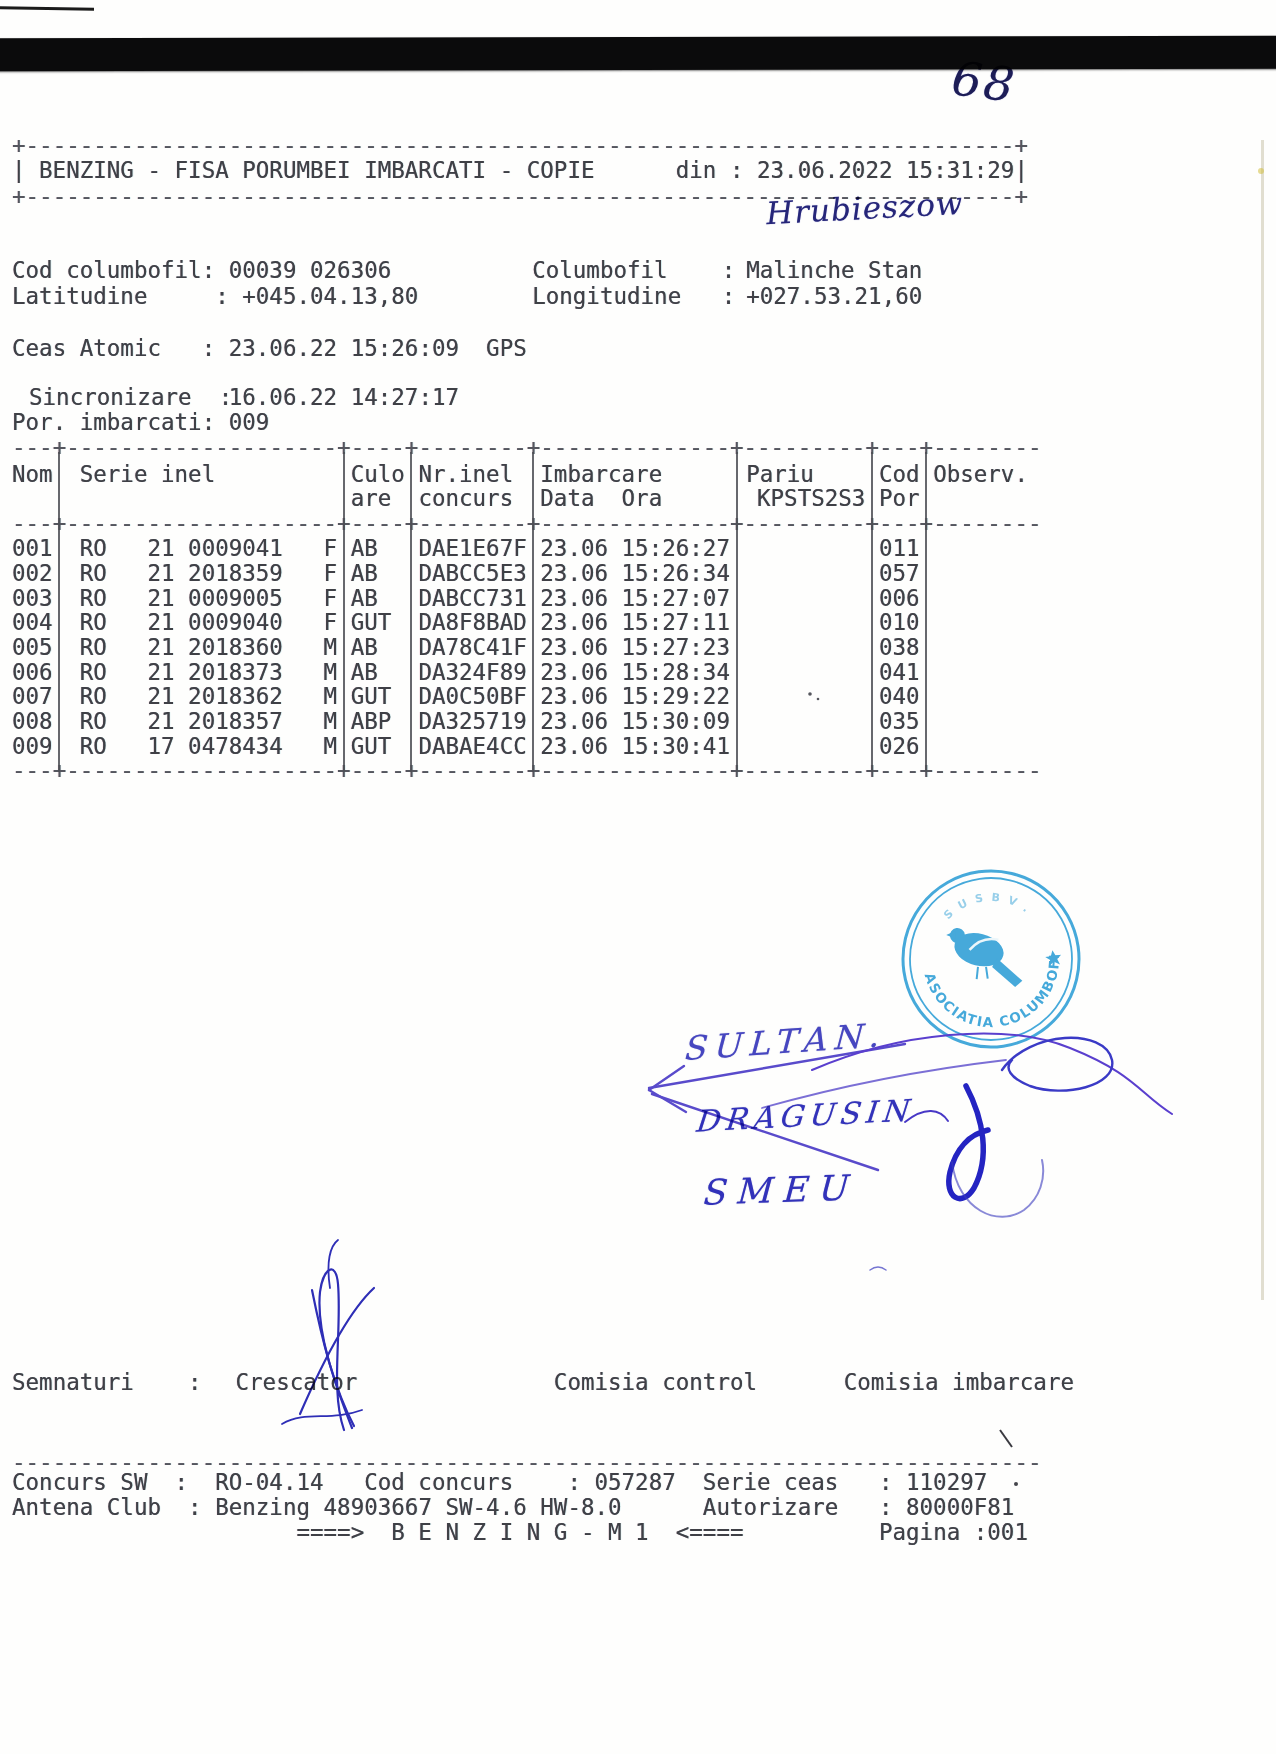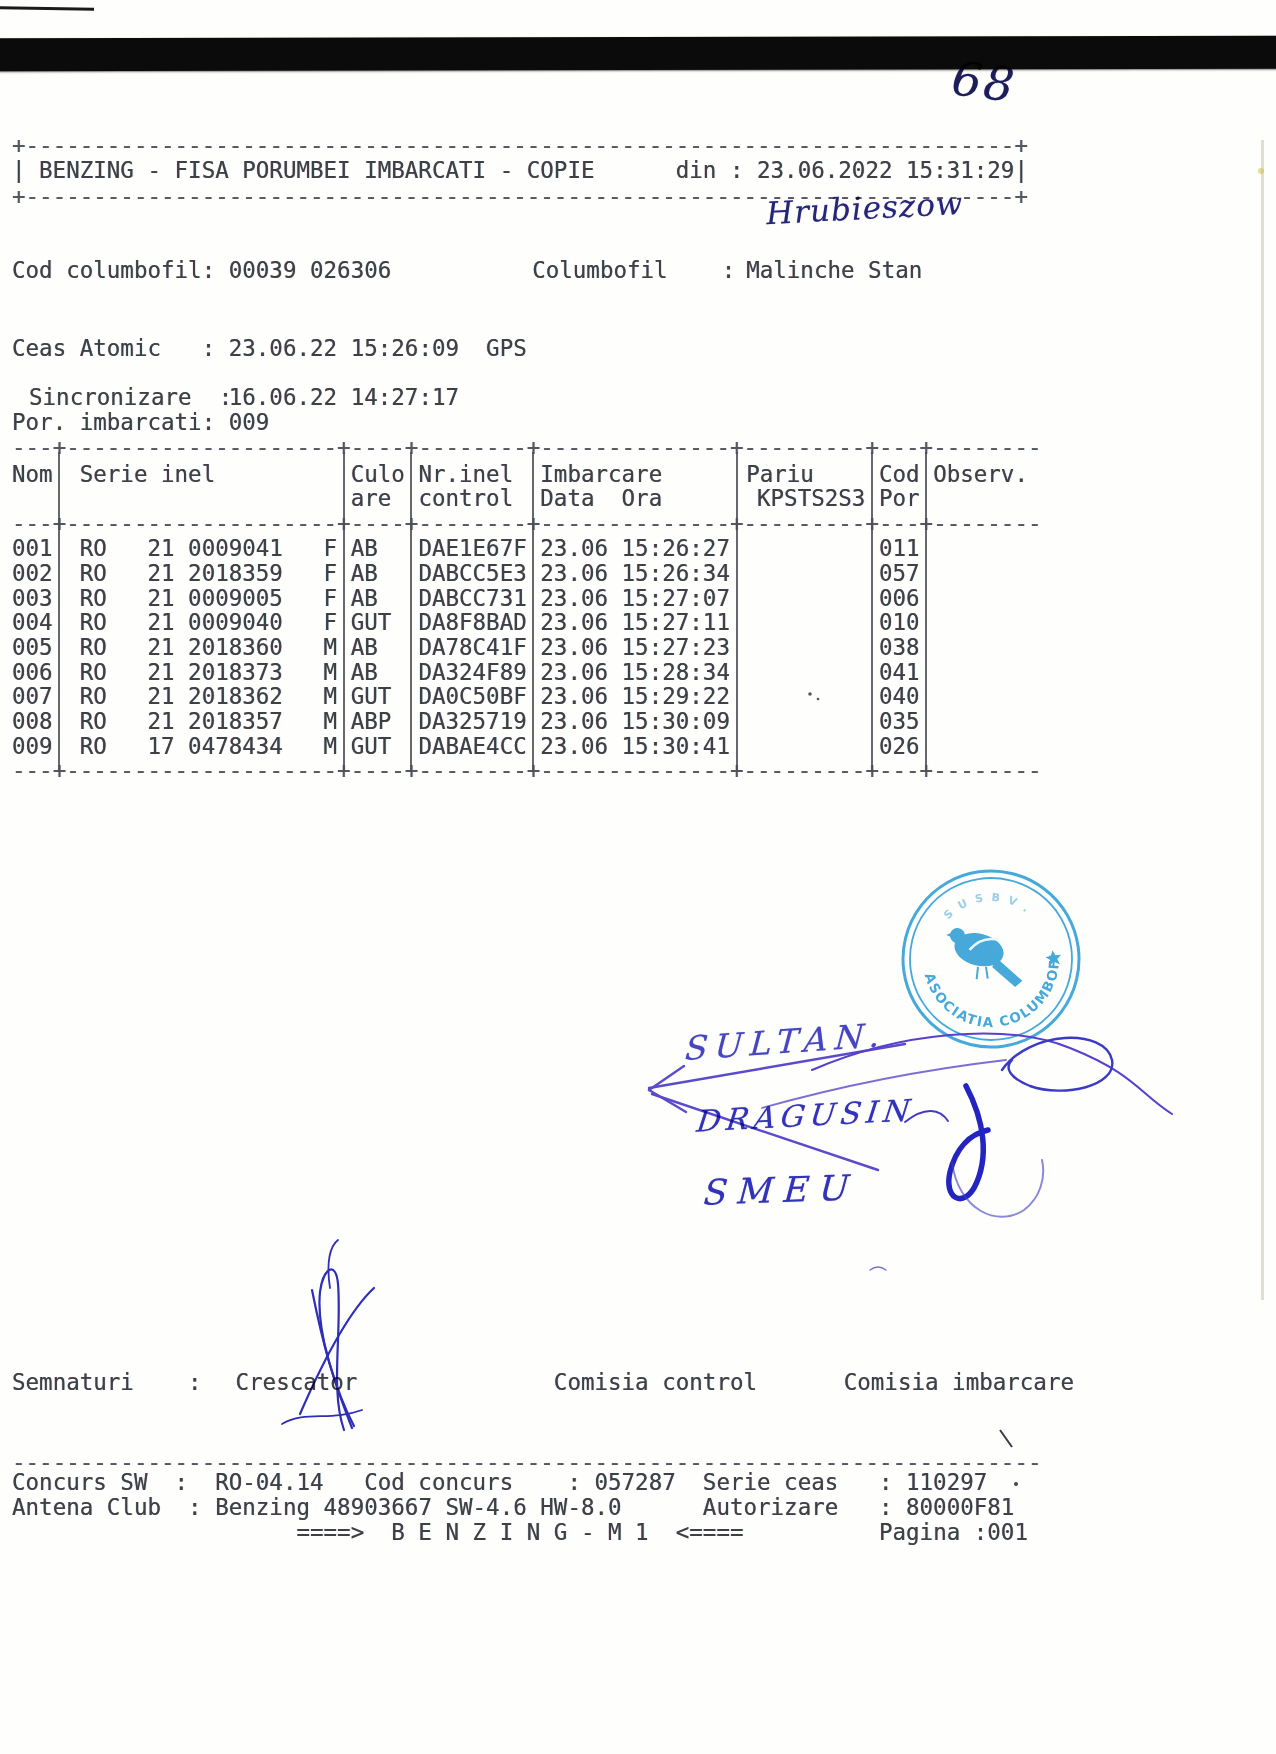--- a/index.html
+++ b/index.html
@@ -57,20 +57,26 @@
       <span class="seg" style="left:74ch">|</span>
     </div>
     <div class="ln rule" style="top:184px"><span class="seg" style="left:0">+-------------------------------------------------------------------------+</span></div>
 
     <div class="ln" style="top:258px">
       <span class="seg" style="left:0">Cod columbofil:</span>
       <span class="seg" style="left:16ch">00039 026306</span>
       <span class="seg" style="left:38.4ch">Columbofil    :</span>
       <span class="seg" style="left:54.2ch">Malinche Stan</span>
     </div>
+    <div class="ln" style="top:284px">
+      <span class="seg" style="left:0">Latitudine     :</span>
+      <span class="seg" style="left:17ch">+045.04.13,80</span>
+      <span class="seg" style="left:38.4ch">Longitudine   :</span>
+      <span class="seg" style="left:54.2ch">+027.53.21,60</span>
+    </div>
     <div class="ln" style="top:336px">
       <span class="seg" style="left:0">Ceas Atomic   :</span>
       <span class="seg" style="left:16ch">23.06.22 15:26:09  GPS</span>
     </div>
     <div class="ln" style="top:385px">
       <span class="seg" style="left:17px">Sincronizare  :</span>
       <span class="seg" style="left:16ch">16.06.22 14:27:17</span>
     </div>
     <div class="ln" style="top:410px">
       <span class="seg" style="left:0">Por. imbarcati:</span>
@@ -83,21 +89,21 @@
       <span class="seg" style="left:5ch">Serie inel</span>
       <span class="seg c-color">Culo</span>
       <span class="seg c-sensor">Nr.inel</span>
       <span class="seg c-data">Imbarcare</span>
       <span class="seg" style="left:54.2ch">Pariu</span>
       <span class="seg c-cod">Cod</span>
       <span class="seg" style="left:68ch">Observ.</span>
     </div>
     <div class="ln" style="top:486px">
       <span class="seg c-color">are</span>
-      <span class="seg c-sensor">control</span>
+      <span class="seg c-sensor">concurs</span>
       <span class="seg c-data">Data</span>
       <span class="seg c-ora">Ora</span>
       <span class="seg" style="left:55ch">KPSTS2S3</span>
       <span class="seg c-cod">Por</span>
     </div>
     <div class="ln rule" style="top:511px"><span class="seg" style="left:0">---+--------------------+----+--------+--------------+---------+---+--------</span></div>
 
     <div class="ln" style="top:536px">
       <span class="seg c-nom">001</span><span class="seg c-country">RO</span><span class="seg c-year">21</span><span class="seg c-ring">0009041</span><span class="seg c-sex">F</span><span class="seg c-color">AB</span><span class="seg c-sensor">DAE1E67F</span><span class="seg c-data">23.06</span><span class="seg c-ora">15:26:27</span><span class="seg c-cod">011</span>
     </div>

